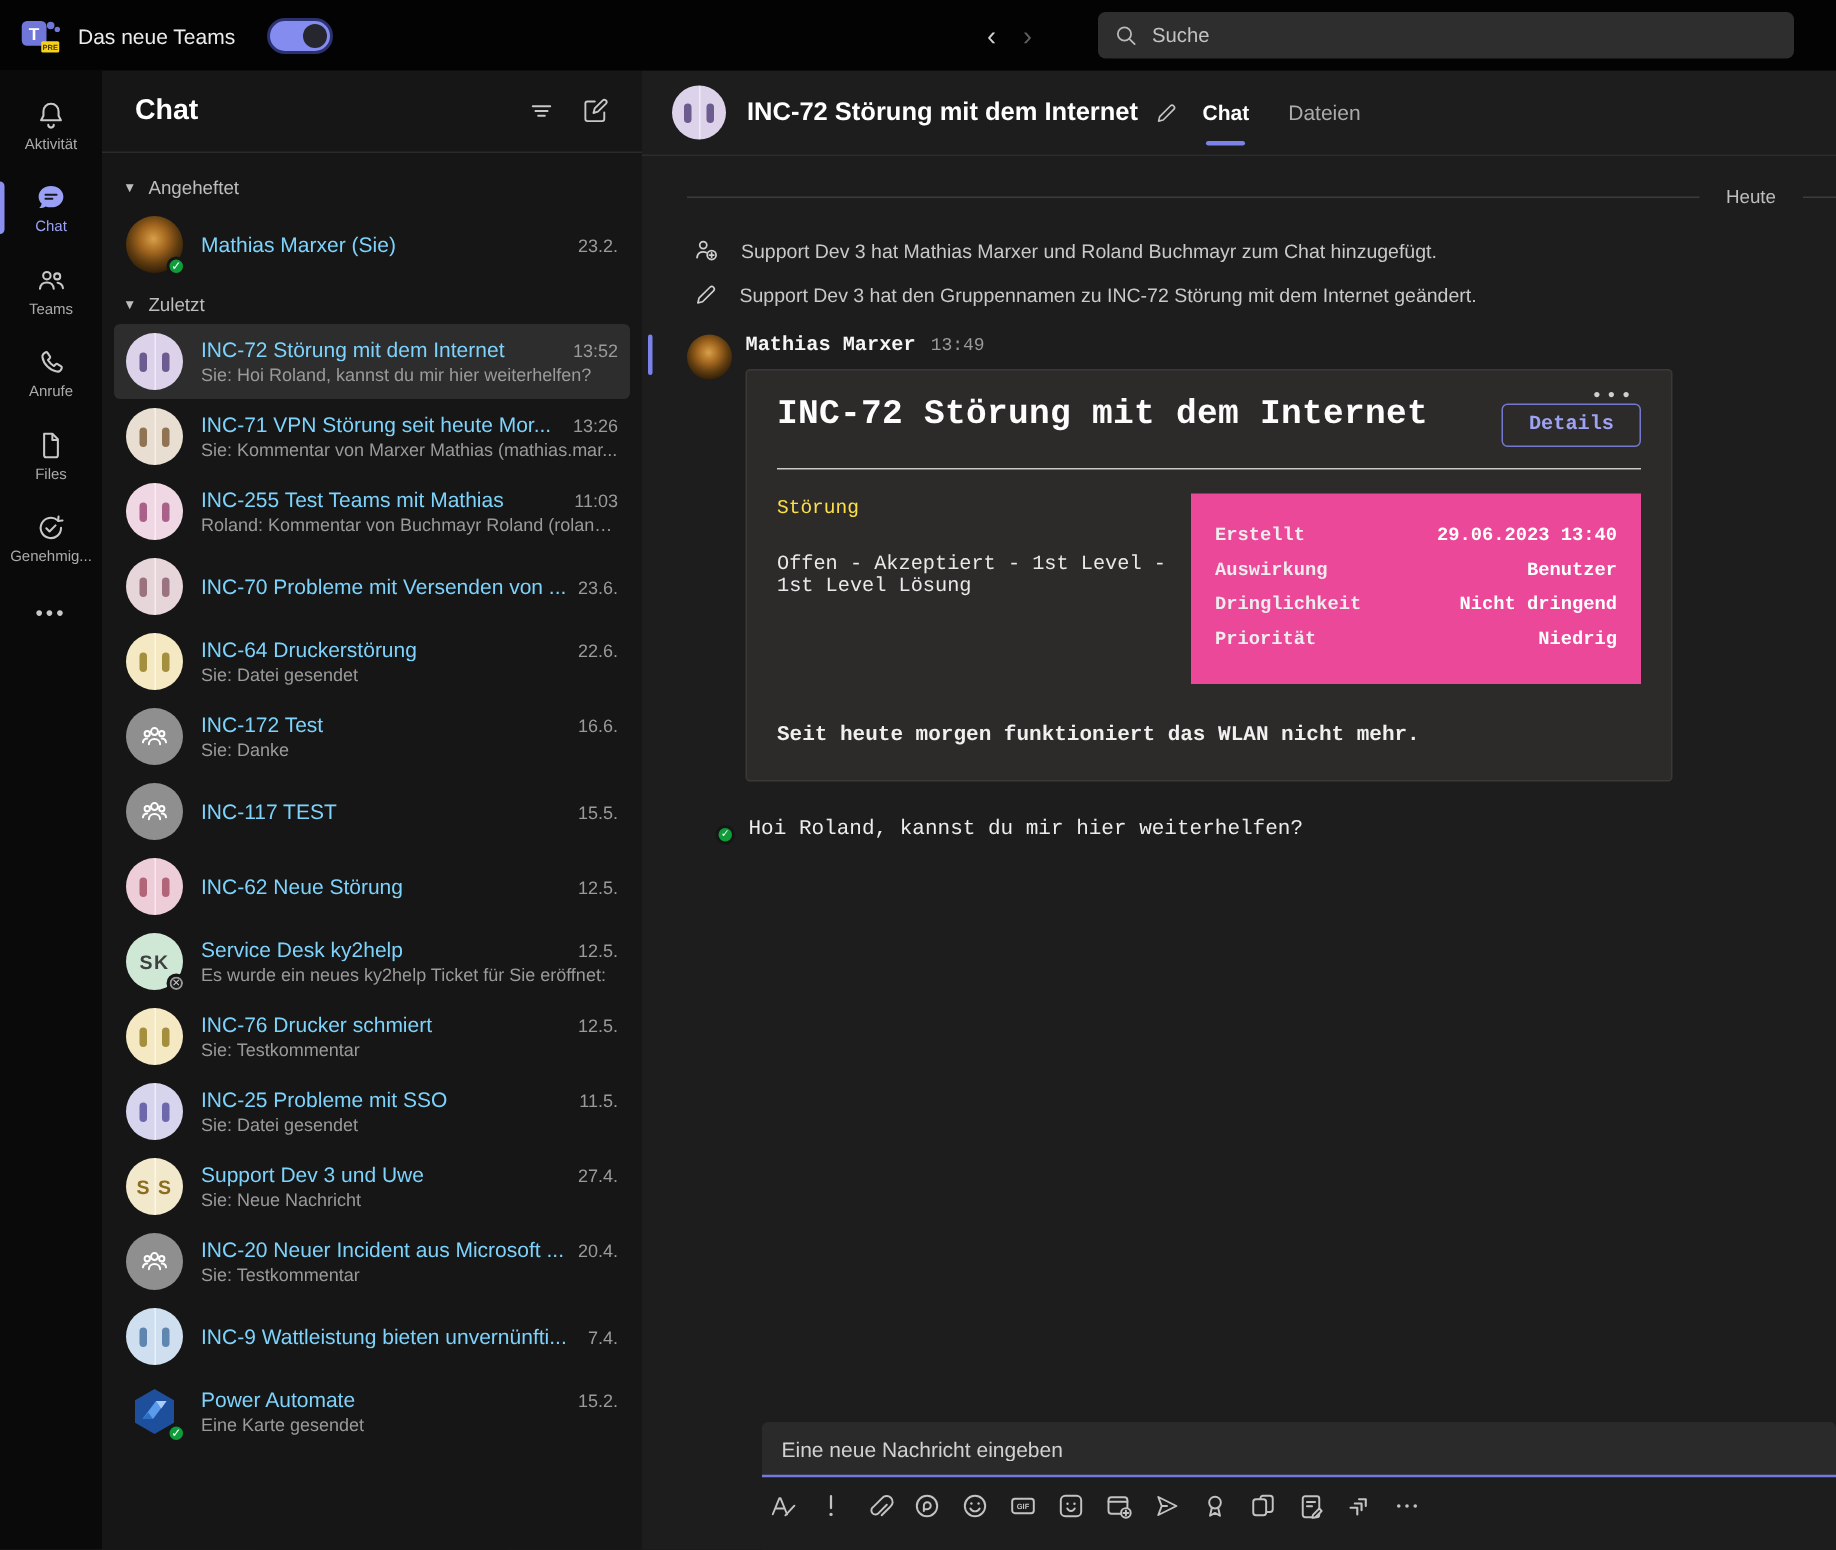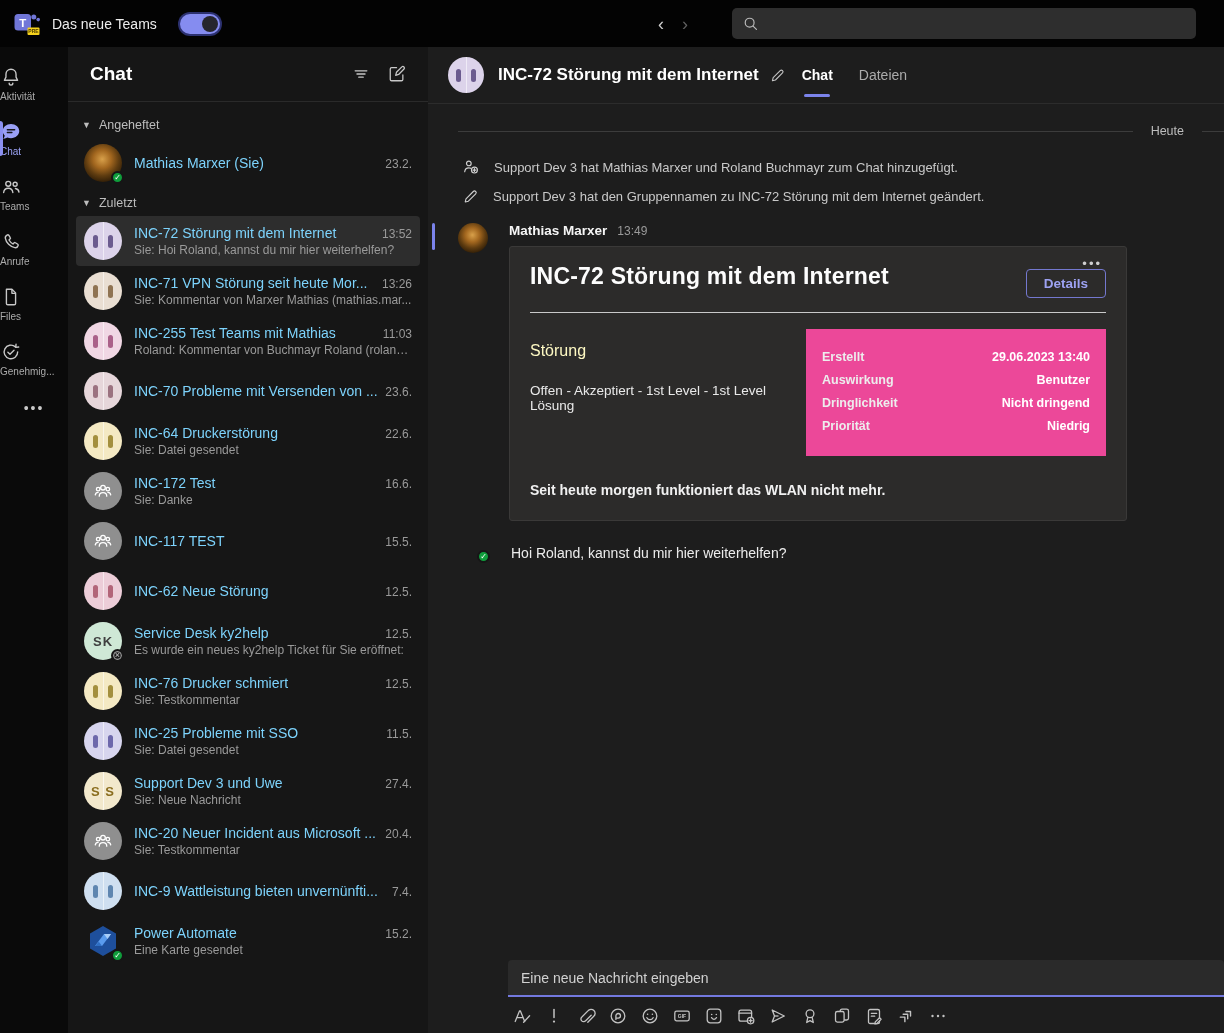--- a/index.html
+++ b/index.html
@@ -18,21 +18,21 @@
   .searchbox { position:absolute; left:732px; top:8px; width:464px; height:31px; background:#2e2e2e;
     border-radius:5px; display:flex; align-items:center; padding:0 10px; gap:9px; }
   .searchbox input { flex:1; background:transparent; border:none; outline:none; color:#e5e5e5; font-size:13.5px; font-family:inherit; }
   .searchbox input::placeholder { color:#c2c2c2; }
 
   
   .app { display:flex; height:986px; }
 
   
   .rail { width:68px; background:#0a0a0a; padding-top:11px; display:flex; flex-direction:column; align-items:center; }
-  .rail-item { position:relative; width:68px; padding:8px 0 9px; display:flex; flex-direction:column; gap:3px; cursor:pointer; margin-bottom:2px; }
+  .rail-item { position:relative; width:68px; padding:8px 0 9px; display:flex; flex-direction:column; align-items:center; gap:3px; cursor:pointer; margin-bottom:2px; }
   .rail-item .lbl { font-size:10px; color:#ababab; max-width:62px; white-space:nowrap; overflow:hidden; text-overflow:ellipsis; }
   .rail-item.active .lbl { color:#9ba2f5; }
   .rail-item.active .ind { position:absolute; left:0; top:8px; bottom:10px; width:3px; background:#8b90f0; border-radius:0 3px 3px 0; }
   .rail-more { margin-top:12px; color:#c8c8c8; letter-spacing:2px; font-size:14px; cursor:pointer; }
 
   
   .chatlist { width:360px; background:#161616; display:flex; flex-direction:column; }
   .cl-header { height:55px; display:flex; align-items:center; padding:0 22px; border-bottom:1px solid #2a2a2a; }
   .cl-title { font-size:19px; font-weight:700; color:#fff; flex:1; }
   .cl-header .hicon { margin-left:18px; cursor:pointer; display:flex; }
@@ -74,50 +74,50 @@
   .mh-tab.active::after { content:''; position:absolute; left:50%; transform:translateX(-50%); bottom:6px; width:26px; height:3px; border-radius:2px; background:#7b83eb; }
 
   .chat-body { flex:1; display:flex; flex-direction:column; padding:14px 0 0 30px; position:relative; min-height:0; }
   .date-divider { display:flex; align-items:center; margin:6px 0 14px; }
   .date-divider .line { height:1px; background:#3c3c3c; }
   .date-divider .l1 { flex:1; margin-right:18px; }
   .date-divider .l2 { width:22px; margin-left:18px; }
   .date-divider .lbl { font-size:12.5px; color:#bdbdbd; }
   .sysmsg { display:flex; align-items:center; gap:14px; padding:6px 0 6px 4px; }
   .sysmsg .txt { font-size:13px; color:#c9c9c9; }
-  .msg-block { position:relative; margin-top:12px; display:flex; gap:21px; }
+  .msg-block { position:relative; margin-top:12px; display:flex; gap:9px;font-family:Liberation Mono, monospace; }
   .unread-bar { position:absolute; left:-26px; top:0; width:3px; height:27px; background:#7b83eb; border-radius:2px; }
   .msg-avatar { width:30px; height:30px; flex-shrink:0; }
   .msg-content { min-width:0; }
   .msg-head { display:flex; align-items:baseline; gap:10px; }
   .msg-author { font-size:13.5px; font-weight:700; color:#f5f5f5; }
   .msg-time { font-size:12px; color:#9a9a9a; }
 
   
   .card { margin-top:8px; width:618px; background:#2c2b2a; border:1px solid #3a3938; border-radius:3px; padding:16px 20px 22px; position:relative; }
   .card-head { display:flex; justify-content:space-between; align-items:flex-start; }
   .card-title { font-size:23px; font-weight:700; color:#fdfdfd; letter-spacing:.2px; }
   .card-head-right { display:flex; flex-direction:column; align-items:flex-end; }
   .card-menu { color:#cfcfcf; letter-spacing:2px; font-size:13px; line-height:6px; cursor:pointer; margin:-2px 4px 2px 0; }
   .details-btn { background:transparent; border:1px solid #7478cf; color:#9da2f2; font-size:13.5px; font-weight:700;
     padding:6px 17px; border-radius:4px; cursor:pointer; font-family:inherit; }
   .card-rule { height:1px; background:#c9c9c9; margin-top:14px; }
   .card-body { display:flex; padding-top:16px; }
   .card-left { flex:1; padding-top:2px; }
-  .card-type { font-size:16px; color:#fef9c3;margin-top:11px; }
+  .card-type { font-size:13px; color:#fde047; }
   .card-status { font-size:13.5px; color:#e9e9e9; margin-top:23px; }
   .card-fields { width:300px; background:#ec4899; padding:12px 16px 14px; }
   .cf-row { display:flex; justify-content:space-between; align-items:baseline; margin:9px 0; }
   .cf-label { font-size:12.5px; font-weight:600; color:#ededed; }
   .cf-value { font-size:12.5px; font-weight:700; color:#fff; text-align:right; }
   .card-desc { font-size:14px; font-weight:600; color:#f0f0f0; margin-top:26px; }
   .msg-text { font-size:14px; color:#ececec; margin:24px 0 0 2px; }
 
   
-  .composer { margin-top:auto; padding:0 0 7px 50px; }
+  .composer { margin-top:auto; padding:0 0 19px 50px; }
   .composer-input { height:37px; background:#2a2a2a; border-bottom:2px solid #7379df; border-radius:4px 4px 0 0;
     display:flex; align-items:center; padding:0 13px; }
   .composer-input input { flex:1; background:transparent; border:none; outline:none; color:#ededed; font-size:14px; font-family:inherit; }
   .composer-input input::placeholder { color:#d2d2d2; }
   .composer-toolbar { display:flex; align-items:center; gap:12px; margin:9px 0 0 4px; }
   .tb-icon { width:20px; height:20px; display:flex; align-items:center; justify-content:center; cursor:pointer; }
   .tb-icon svg { width:20px; height:20px; }
 
   svg { display:block; }
 </style>
@@ -145,20 +145,21 @@
     <span class="arrow-back">‹</span>
     <span class="arrow-fwd">›</span>
   </div>
   <div class="searchbox">
     <span>
       <svg viewBox="0 0 20 20" width="17" height="17" fill="none" stroke="#b9b9b9" stroke-width="1.4" stroke-linecap="round">
           <circle cx="9" cy="9" r="5.2"></circle>
           <path d="M13 13l4 4"></path>
         </svg>
     </span>
+    <input placeholder="Suche" style="">
   </div>
 </div>
 
 <div class="app">
 
   <div class="rail">
     <div class="rail-item">
       <span>
         <svg viewBox="0 0 24 24" width="22" height="22" fill="none" stroke="#c8c8c8" stroke-width="1.5" stroke-linejoin="round" stroke-linecap="round">
             <path d="M12 3.5c3.2 0 5.5 2.3 5.5 5.5v3.2l1.7 3.3H4.8l1.7-3.3V9c0-3.2 2.3-5.5 5.5-5.5z"></path>

